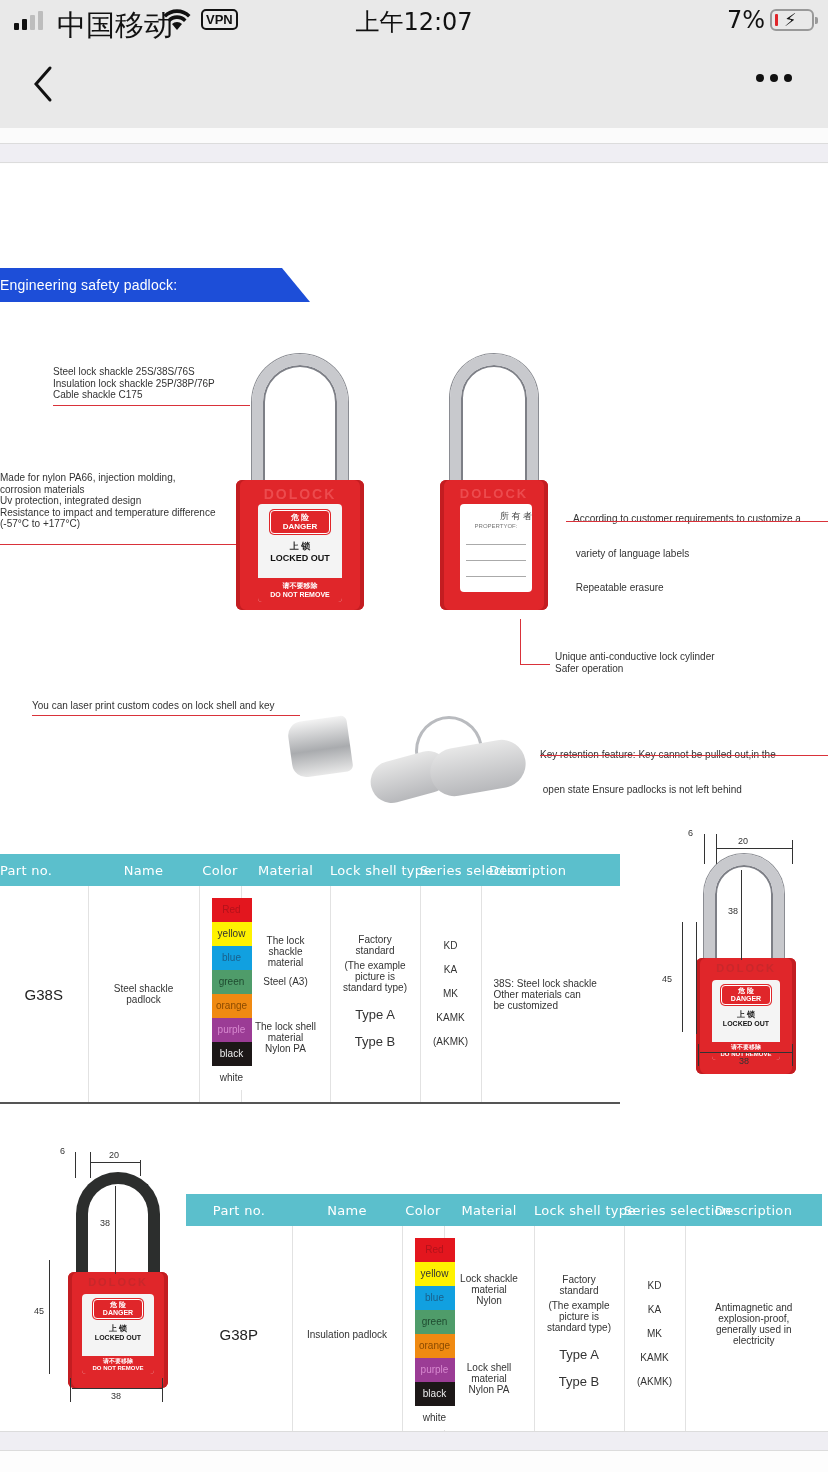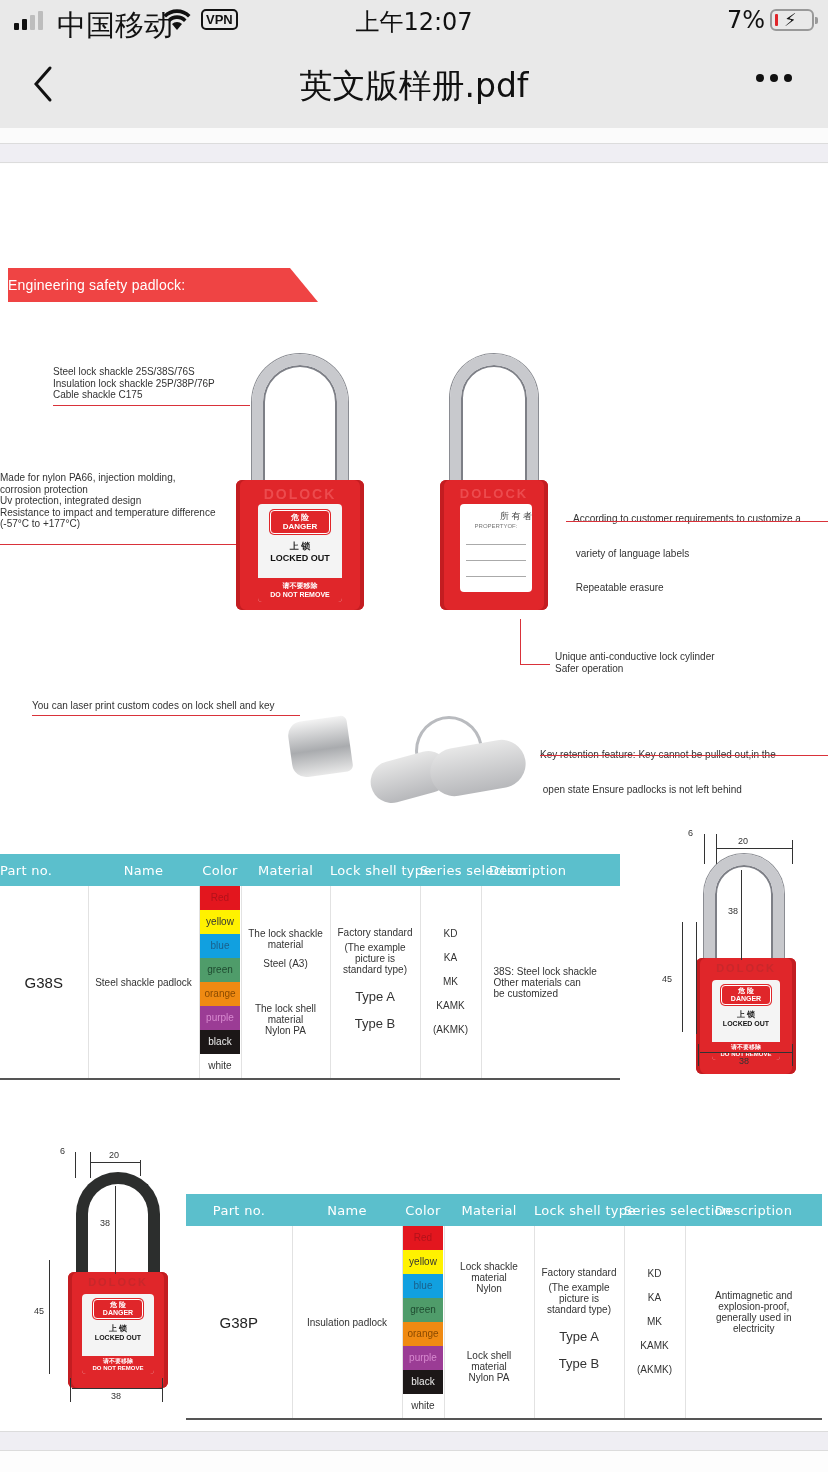--- a/index.html
+++ b/index.html
@@ -29,21 +29,21 @@
   .more span { width: 8px; height: 8px; background: #111; border-radius: 50%; }
 
   .sep { position: absolute; left: 0; width: 828px; height: 20px; background: #efeef3; border-top: 1px solid #dcdcdc; border-bottom: 1px solid #dcdcdc; }
   .sep.s1 { top: 143px; }
   .sep.s2 { top: 1431px; }
   .strip-white { position: absolute; left: 0; top: 128px; width: 828px; height: 15px; background: #fbfbfb; }
 
   .page { position: absolute; left: 0; top: 164px; width: 828px; height: 1267px; background: #fff; overflow: hidden; }
 
   
-  .banner { position: absolute; left: 8px; top: 104px; width: 310px; height: 34px; background: #ef4444; clip-path: polygon(0 0, 282px 0, 310px 34px, 0 34px); }
+  .banner { position: absolute; left: 0; top: 104px; width: 310px; height: 34px; background: #1d4ed8; clip-path: polygon(0 0, 282px 0, 310px 34px, 0 34px); }
   .banner-text { position: absolute; left: 0; top: 9px; color: #fff; font-size: 14px; letter-spacing: 0.2px; }
 
   .note { position: absolute; font-size: 10px; line-height: 11.5px; color: #333; }
   .rline { position: absolute; height: 1px; background: #d9323a; }
   .vline { position: absolute; width: 1px; background: #d9323a; }
 
   
   .lock { position: absolute; }
   .shackle { position: absolute; border-radius: 50px 50px 0 0; border-bottom: none; }
   .shackle.steel { border: 11px solid #c8c9cd; border-bottom: none; box-shadow: inset 0 0 0 2px #7d7f86, 0 0 0 1px #8a8c92; }
@@ -58,21 +58,21 @@
   .prop-lines div { border-bottom: 1px solid #aaa; margin: 0 6px; }
 
   
   .cylinder { position: absolute; left: 290px; top: 555px; width: 60px; height: 56px; background: linear-gradient(#f3f3f3, #a9abae 55%, #e8e8e8); border-radius: 14px 6px 6px 14px; transform: rotate(-8deg); }
   .ring { position: absolute; left: 415px; top: 552px; width: 68px; height: 70px; border: 3px solid #b9bbbf; border-radius: 50%; }
   .key { position: absolute; background: linear-gradient(#e7e7e7, #b7b8bb); border-radius: 30px; }
 
   
   .tbl { position: absolute; border-collapse: collapse; table-layout: fixed; }
   .tbl th { background: #5bbfcc; color: #fff; font-weight: normal; font-size: 13px; height: 32px; text-align: center; white-space: nowrap; font-family: "DejaVu Sans", sans-serif; letter-spacing: 0.3px; }
-  .tbl td { border-left: 1px solid #e2e2e2; vertical-align: middle; text-align: center; font-size: 10px; color: #333; padding: 0; }
+  .tbl td { border-left: 1px solid #e2e2e2; vertical-align: middle; text-align: center; font-size: 10px; color: #333; padding: 12px; }
   .tbl td:first-child { border-left: none; }
   .tbl tr.body-row { border-bottom: 2px solid #555; }
   .partno { font-size: 15px !important; color: #222 !important; }
   .colors { display: flex; flex-direction: column; width: 40px; margin: 0 auto; }
   .colors div { height: 24px; line-height: 24px; font-size: 10px; text-align: center; }
   .mat { font-size: 10px; line-height: 11px; }
   .lst { font-size: 9.5px; line-height: 11px; }
   .ser { font-size: 16px; line-height: 24px; color: #222; }
   .typ { font-size: 13px; color: #333; line-height: 27px; }
 
@@ -102,21 +102,20 @@
     <div class="batt-pct">7%</div>
     <div class="battery">
       <div class="lvl"></div>
         <div class="bolt">⚡</div>
     </div>
   </div>
   <div class="navbar">
     <svg class="back" viewBox="0 0 40 44">
       <path d="M24 6 L10 22 L24 38" fill="none" stroke="#111" stroke-width="3" stroke-linecap="round"></path>
     </svg>
-    <div class="nav-title">英文版样册.pdf</div>
     <div class="more">
       <span></span>
         <span></span>
         <span></span>
     </div>
   </div>
 </div>
 <div class="strip-white"></div>
 <div class="sep s1"></div>
 
@@ -128,21 +127,21 @@
 
   <div class="note" style="left:53px; top:202px;">
     <div>Steel lock shackle 25S/38S/76S</div>
     <div>Insulation lock shackle 25P/38P/76P</div>
     <div>Cable shackle C175</div>
   </div>
   <div class="rline" style="left:53px; top:241px; width:197px;"></div>
 
   <div class="note" style="left:0; top:308px;">
     <div>Made for nylon PA66, injection molding,</div>
-    <div>corrosion protection</div>
+    <div>corrosion materials</div>
     <div>Uv protection, integrated design</div>
     <div>Resistance to impact and temperature difference</div>
     <div>(-57°C to +177°C)</div>
   </div>
   <div class="rline" style="left:0; top:380px; width:243px;"></div>
 
   <div class="lock" style="left:236px; top:190px; width:128px; height:270px;">
     <div class="shackle steel" style="left:16px; top:0; width:96px; height:140px;"></div>
     <div class="body" style="left:0; top:126px; width:128px; height:130px;">
       <div class="brand" style="top:6px; font-size:14px;">DOLOCK</div>

